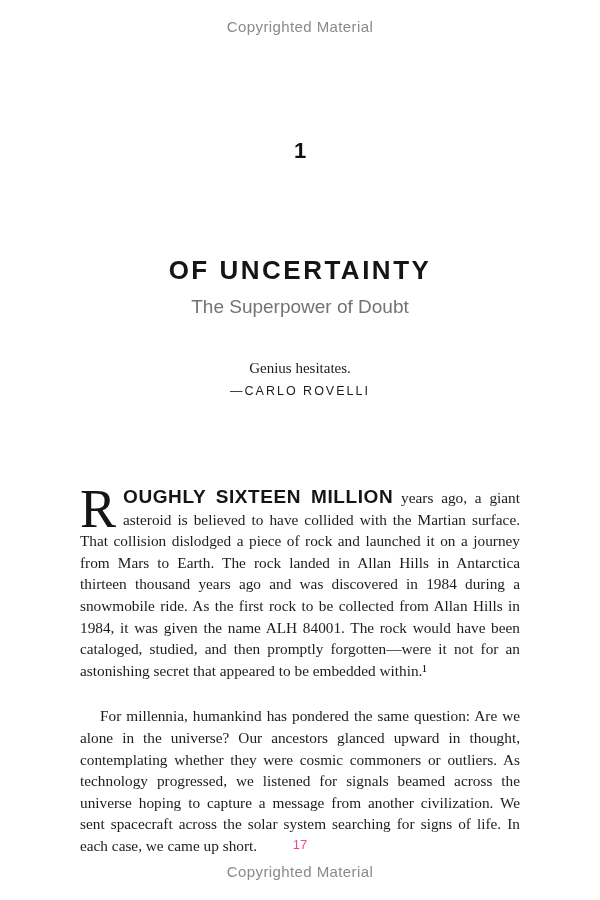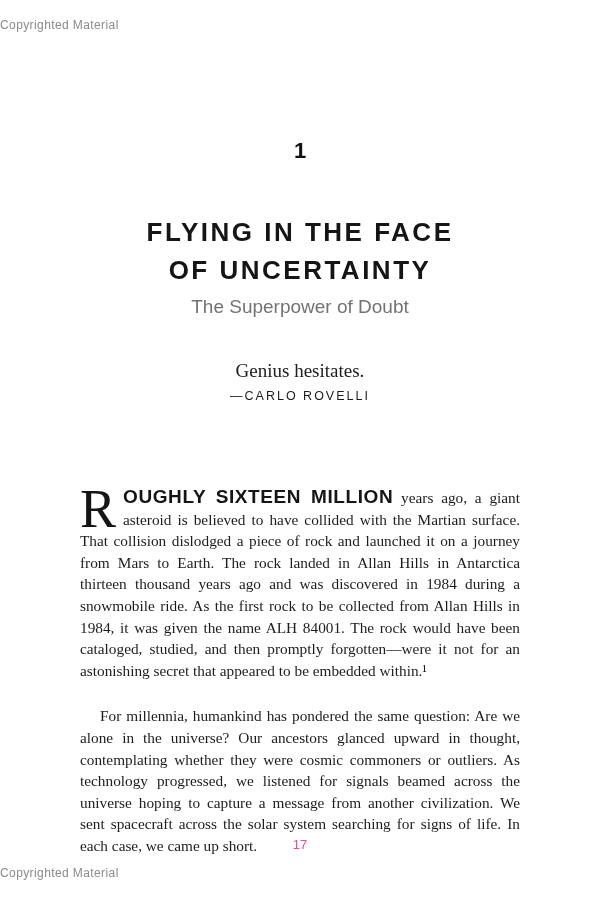--- a/index.html
+++ b/index.html
@@ -14,22 +14,23 @@
     margin: 0 auto;
     background: #ffffff;
     overflow: hidden;
     font-family: "Liberation Serif", serif;
     color: #1c1c1c;
   }
   .copyright {
     position: absolute;
     left: 0;
     width: 100%;
+    text-align: center;
     font-family: "Liberation Sans", sans-serif;
-    font-size: 12px;
+    font-size: 15px;
     letter-spacing: 0.4px;
     color: #8a8a8a;
   }
   .copyright.top { top: 18px; }
   .copyright.bottom { bottom: 20px; }
 
   .chapter-num {
     position: absolute;
     top: 138px;
     left: 0;
@@ -67,21 +68,21 @@
   }
   .epigraph {
     position: absolute;
     top: 360px;
     left: 0;
     width: 100%;
     text-align: center;
   }
   .epigraph-quote {
     font-family: "Liberation Serif", serif;
-    font-size: 19px;
+    font-size: 15px;
     color: #1c1c1c;
   }
   .epigraph-attrib {
     margin-top: 7px;
     font-family: Liberation Sans, sans-serif;
     font-size: 12.5px;
     letter-spacing: 2px;
     color: #1c1c1c;
   }
 
@@ -135,21 +136,21 @@
 </head>
 <body>
 
 <div class="page">
 
   <div class="copyright top">Copyrighted Material</div>
 
   <div class="chapter-num">1</div>
 
   <h1 class="title">
-    <span>FLYING IN THE FACE</span><br>
+    <br>
     <span>OF UNCERTAINTY</span>
   </h1>
 
   <div class="subtitle">The Superpower of Doubt</div>
 
   <div class="epigraph">
     <div class="epigraph-quote">Genius hesitates.</div>
     <div class="epigraph-attrib">—CARLO ROVELLI</div>
   </div>
 

